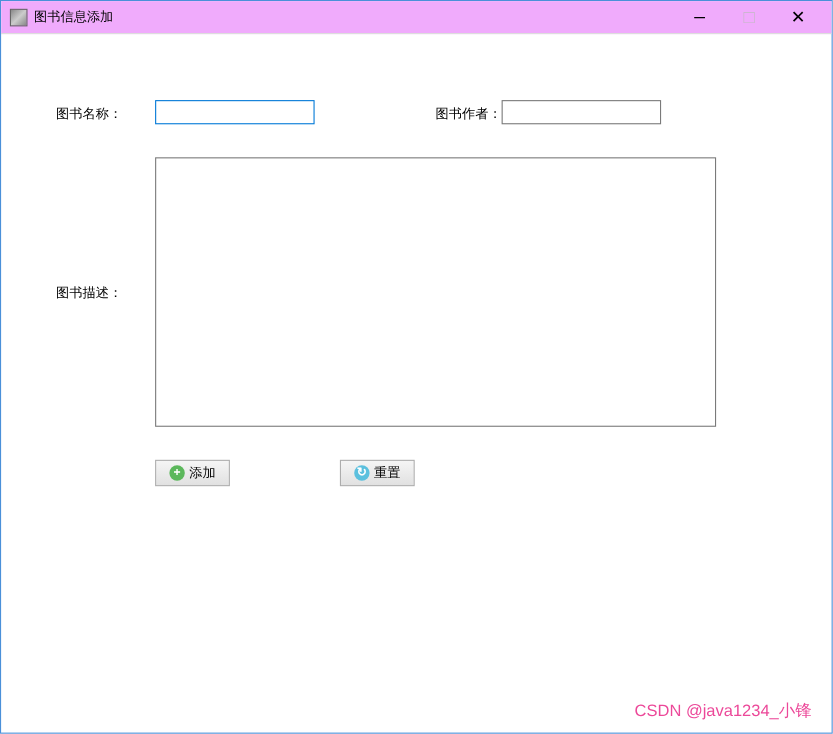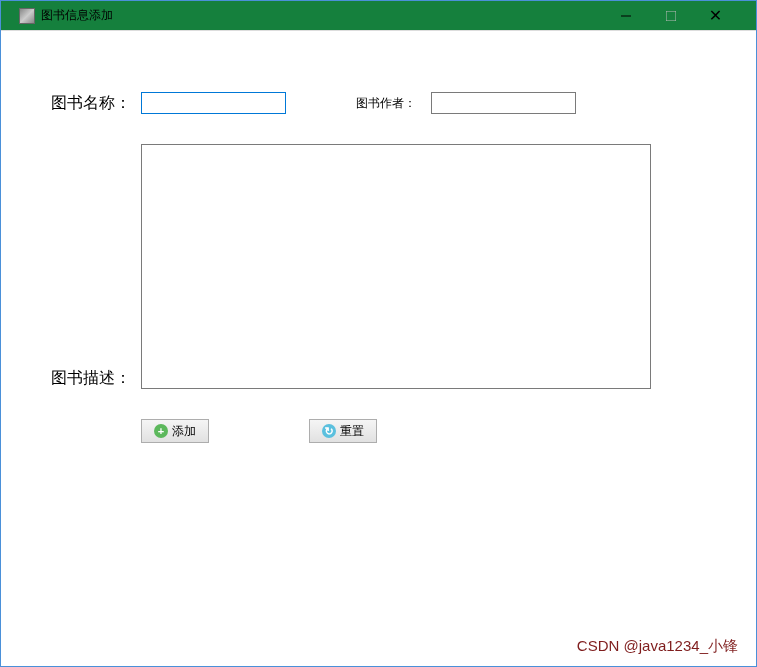--- a/index.html
+++ b/index.html
@@ -9,23 +9,23 @@
       background: #fff;
       width: 757px;
       height: 667px;
       position: relative;
       border: 1px solid #4a90d9;
     }
     .titlebar {
       height: 30px;
       display: flex;
       align-items: center;
-      padding: 0 18px;
+      padding: 0 8px;
       border-bottom: 1px solid #ddd;
-      background: #15803d;
+      background: #f0abfc;
     }
     .titlebar-icon {
       width: 16px;
       height: 16px;
       margin-right: 6px;
       background: linear-gradient(135deg, #888 0%, #ccc 50%, #888 100%);
       border: 1px solid #666;
     }
     .titlebar-title { flex: 1; font-size: 12px; color: #000; }
     .titlebar-controls { display: flex; gap: 0; }
@@ -43,33 +43,33 @@
     .tb-btn.close { font-size: 16px; }
     .content {
       padding: 60px 50px 20px 50px;
       position: relative;
     }
     .row {
       display: flex;
       align-items: center;
       margin-bottom: 30px;
     }
-    .row.tall { align-items: flex-end; }
+    .row.tall { align-items: center; }
     .label {
       width: 90px;
       text-align: left;
-      font-size: 16px;
+      font-size: 12px;
       padding-top: 2px;
       font-family: Liberation Mono, monospace;
     }
     .label-right {
       width: 90px;
-      text-align: center;
-      font-size: 12px;
-      margin-left: 55px;
+      text-align: right;
+      font-size: 12px;
+      margin-left: 80px;
       padding-top: 2px;
     }
     .text-input {
       width: 145px;
       height: 22px;
       border: 1px solid #7a7a7a;
       padding: 2px 4px;
       font-size: 12px;
       background: #fff;
     }
@@ -148,21 +148,21 @@
       font-size: 11px;
       font-weight: bold;
       line-height: 1;
     }
     .icon-add { background: #5cb85c; }
     .icon-reset { background: #5bc0de; }
     .watermark {
       position: absolute;
       bottom: 10px;
       right: 18px;
-      color: #7f1d1d;
+      color: #ec4899;
       font-size: 15px;
       font-family: sans-serif;
     }
   </style>
 </head>
 <body>
 
 <div class="titlebar">
   <div class="titlebar-icon"></div>
   <div class="titlebar-title">图书信息添加</div>

